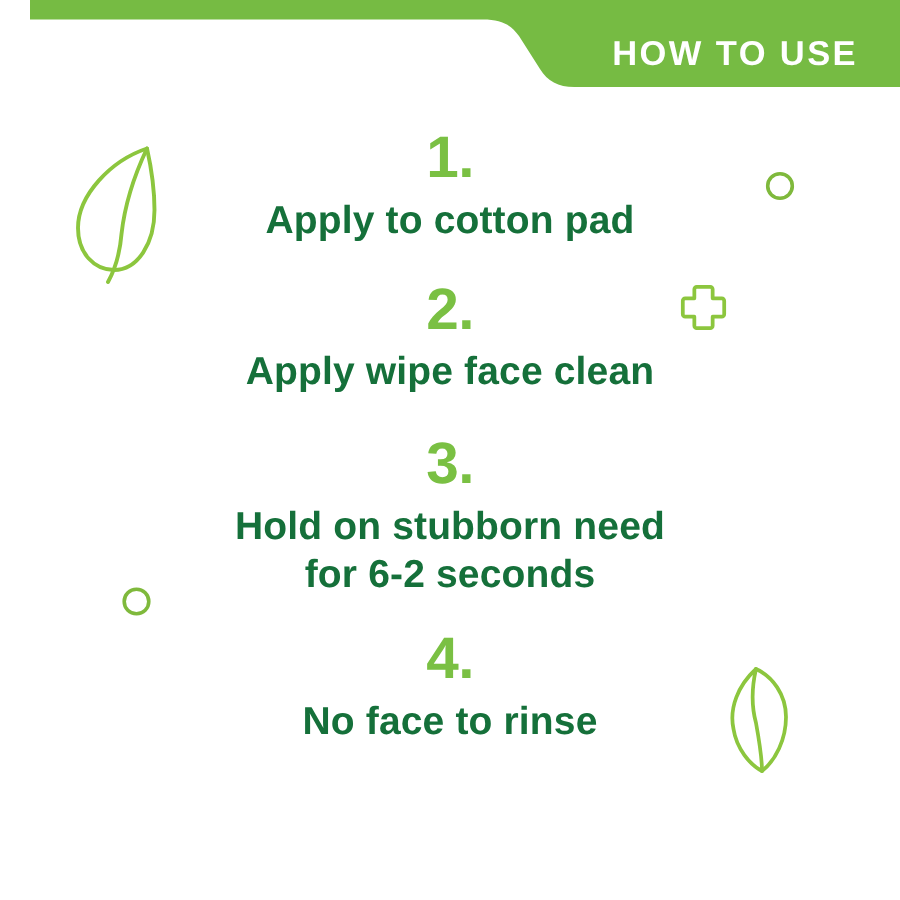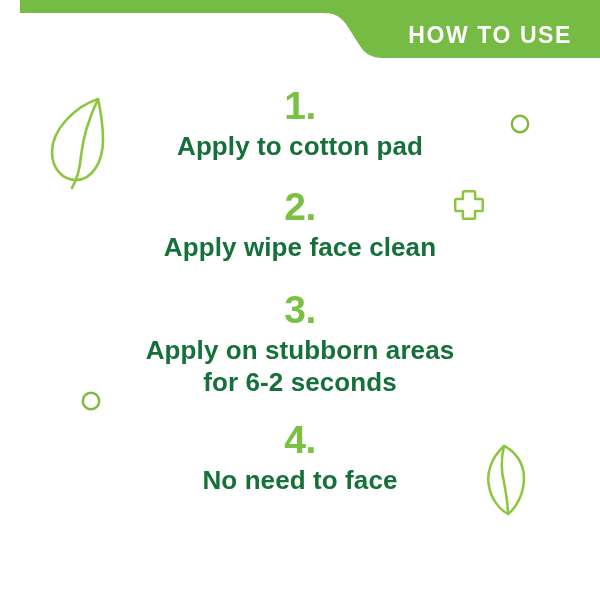--- a/index.html
+++ b/index.html
@@ -162,26 +162,26 @@
     <div class="step" id="step-2">
       <span class="step-number">2.</span>
       <span class="step-text">
         <span class="line">Apply wipe face clean</span>
       </span>
     </div>
 
     <div class="step" id="step-3">
       <span class="step-number">3.</span>
       <span class="step-text">
-        <span class="line">Apply on stubborn areas</span>
+        <span class="line">Hold on stubborn need</span>
         <span class="line">for 6-2 seconds</span>
       </span>
     </div>
 
     <div class="step" id="step-4">
       <span class="step-number">4.</span>
       <span class="step-text">
-        <span class="line">No need to face</span>
+        <span class="line">No face to rinse</span>
       </span>
     </div>
 
   </div>
 </div>
 
 </body></html>

